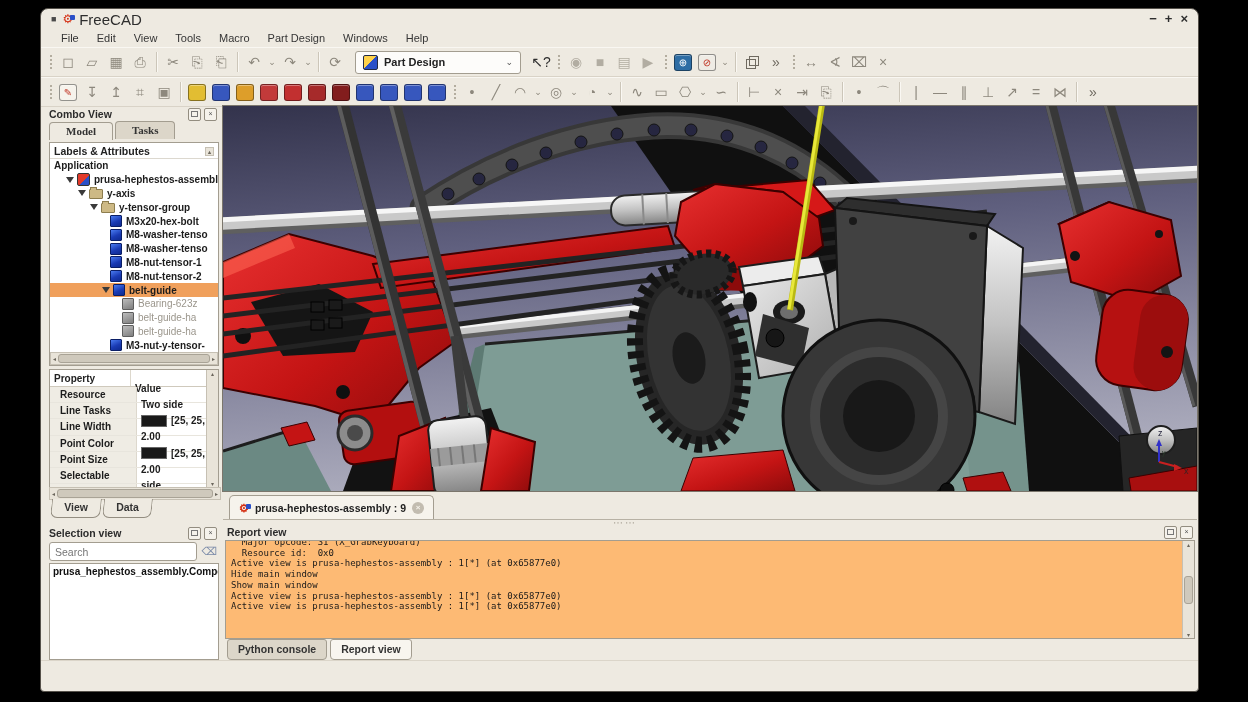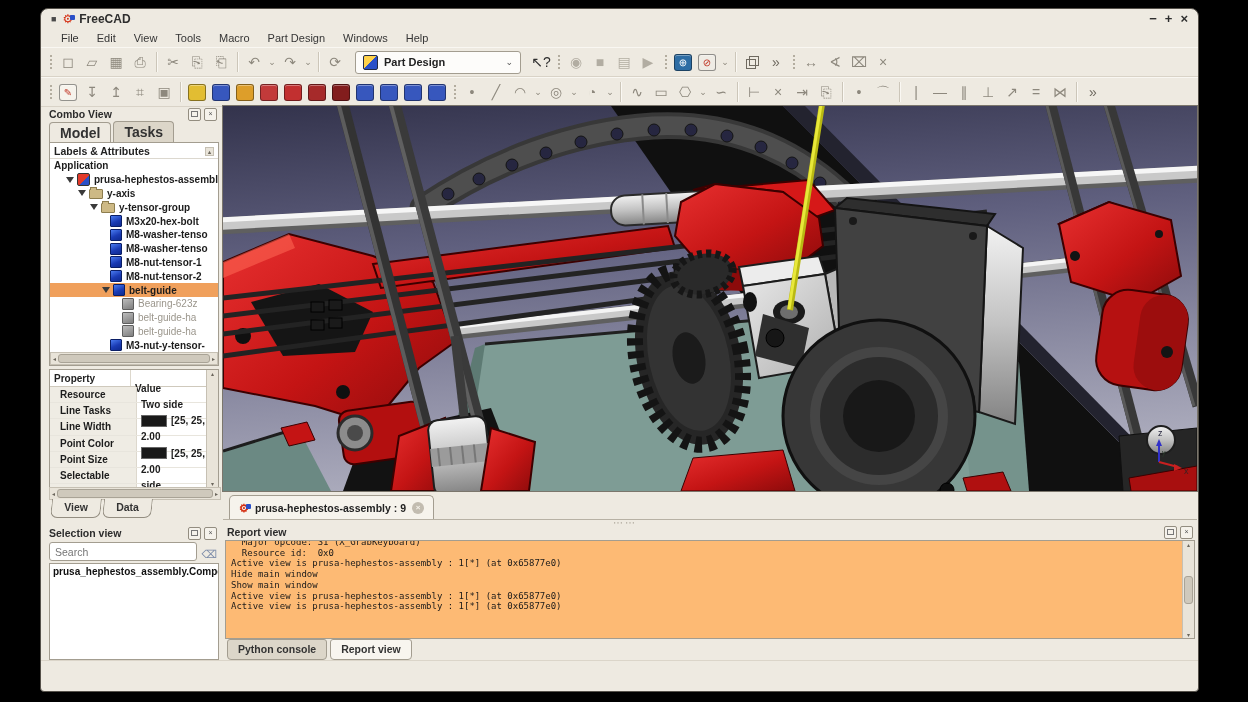--- a/index.html
+++ b/index.html
@@ -2,21 +2,21 @@
 <html><head>
 <meta charset="utf-8">
 <style>
   html,body{margin:0;padding:0;background:#000;}
   body{width:1248px;height:702px;overflow:hidden;font-family:"Liberation Sans",sans-serif;}
   .page{position:relative;width:1248px;height:702px;background:#000;}
   .win{position:absolute;left:40px;top:8px;width:1157px;height:682px;background:#eeeae1;
        border:1px solid #55514a;border-radius:8px 8px 4px 4px;box-shadow:0 3px 14px rgba(0,0,0,.7);overflow:hidden;}
   
   .titlebar{height:20px;display:flex;align-items:center;padding:0 10px;gap:6px;}
-  .title-text{font-size:12px;font-weight:700;color:#2e2e2e;}
+  .title-text{font-size:15px;font-weight:400;color:#2e2e2e;}
   .menu-square{font-size:9px;color:#4a4a4a;line-height:10px;}
   .app-gear{font-size:12px;color:#d42e12;line-height:12px;position:relative;}
   .app-gear i{position:absolute;right:-2px;top:2px;width:5px;height:5px;background:#2a50c8;border-radius:1px;}
   .win-controls{margin-left:auto;display:flex;gap:8px;font-size:13px;font-weight:700;color:#2e2e2e;}
   .win-controls span{cursor:default;line-height:14px;}
   
   .menubar{display:flex;align-items:center;height:18px;padding:0 12px;gap:2px;}
   .menu-item{font-size:11px;font-weight:400;color:#353535;padding:1px 8px;border-radius:3px;}
   
   .tb{display:flex;align-items:center;height:28px;padding:0 4px;border-top:1px solid #f9f7f2;border-bottom:1px solid #d9d3c7;}
@@ -34,21 +34,21 @@
   .cube-glyph{position:relative;width:14px;height:14px;display:inline-block;}
   .cube-glyph::before{content:"";position:absolute;left:1px;top:4px;width:8px;height:8px;border:1px solid #6f6a60;}
   .cube-glyph::after{content:"";position:absolute;left:4px;top:1px;width:8px;height:8px;border:1px solid #6f6a60;}
   
   .panel-head{position:absolute;display:flex;align-items:center;}
   .panel-title{font-size:10.5px;font-weight:700;color:#2c2c2c;}
   .mini-btns{margin-left:auto;display:flex;gap:3px;}
   .mini-btn{width:11px;height:11px;border:1px solid #938d80;background:#f5f2eb;border-radius:2px;font-size:7px;line-height:9px;text-align:center;color:#555;}
   .mini-btn.float::before{content:"";display:block;width:5px;height:4px;border:1px solid #777;margin:2px auto 0;}
   .tabs-row{position:absolute;display:flex;gap:2px;}
-  .tab{font-size:14px;font-weight:700;color:#333;background:#dcd6c9;border:1px solid #a39d90;border-bottom:none;border-radius:4px 4px 0 0;padding:2px 10px 3px;}
+  .tab{font-size:11px;font-weight:700;color:#333;background:#dcd6c9;border:1px solid #a39d90;border-bottom:none;border-radius:4px 4px 0 0;padding:2px 16px 3px;font-family:Liberation Serif, serif;}
   .tab.active{background:#eeeae1;position:relative;top:1px;}
   
   .white-box{position:absolute;background:#fff;border:1px solid #a39d90;overflow:hidden;}
   .tree-hdr{font-size:10.5px;font-weight:700;color:#222;padding:2px 4px 1px;border-bottom:1px solid #dcd8cf;display:flex;align-items:center;}
   .tree-rows{position:relative;}
   .tree-row{display:flex;align-items:center;height:13.8px;font-size:10px;font-weight:700;color:#1c1c1c;white-space:nowrap;overflow:hidden;}
   .tree-row.selected{background:#f0a05c;}
   .tree-row.grayed{color:#9b968c;font-weight:400;}
   .expander{width:0;height:0;border-left:4px solid transparent;border-right:4px solid transparent;border-top:6px solid #3a3a3a;margin:0 3px 0 0;flex:none;}
   .exp-space{width:8px;flex:none;}
@@ -65,21 +65,21 @@
   
   .prop-hdr{display:flex;font-size:10px;font-weight:700;color:#222;border-bottom:1px solid #cfc9bc;height:16px;align-items:center;}
   .prop-row{display:flex;height:15.2px;align-items:center;font-size:10px;font-weight:700;color:#1c1c1c;border-bottom:1px solid #e8e5dd;}
   .prop-name{width:76px;flex:none;padding-left:10px;background:#efece4;height:100%;display:flex;align-items:center;border-right:1px solid #ddd8cd;}
   .prop-hdr .prop-name{background:#fff;padding-left:4px;border-right:1px solid #ddd8cd;}
   .prop-val{flex:1;padding-left:4px;display:flex;align-items:center;overflow:hidden;white-space:nowrap;margin-top:20px;}
   .swatch{width:24px;height:10px;border:1px solid #666;margin-right:4px;flex:none;}
   .vd-tab{font-size:10.5px;font-weight:700;color:#333;background:#eeeae1;border:1px solid #938d80;border-top:none;border-radius:0 0 7px 7px;padding:2px 12px 4px;transform:skewX(-6deg);}
   .vd-tab span{display:inline-block;transform:skewX(6deg);}
   
-  .search-wrap{position:absolute;display:flex;align-items:flex-end;gap:4px;}
+  .search-wrap{position:absolute;display:flex;align-items:center;gap:4px;}
   .search-input{flex:1;height:17px;background:#fff;border:1px solid #a39d90;border-radius:3px;font-size:10.5px;color:#555;padding:0 5px;font-family:"Liberation Sans",sans-serif;}
   .search-clear{font-size:11px;color:#7a8aa8;}
   .sel-item{font-size:10px;font-weight:700;color:#111;padding:2px 3px;white-space:nowrap;overflow:hidden;}
   
   .viewport{position:absolute;outline:1px solid #7b766c;}
   .doctab-bar{position:absolute;border-bottom:1px solid #b7b1a4;display:flex;align-items:flex-end;}
   .doctab{display:flex;align-items:center;gap:6px;height:23px;margin-left:6px;background:#f6f3ec;border:1px solid #a39d90;border-bottom:none;border-radius:5px 5px 0 0;padding:0 9px;font-size:10.5px;font-weight:700;color:#222;}
   .tab-close{width:12px;height:12px;border-radius:50%;background:#c2bcb0;color:#f5f2ea;font-size:8px;line-height:12px;text-align:center;}
   .split-dots{position:absolute;color:#a39d90;font-size:10px;letter-spacing:2px;}
   

